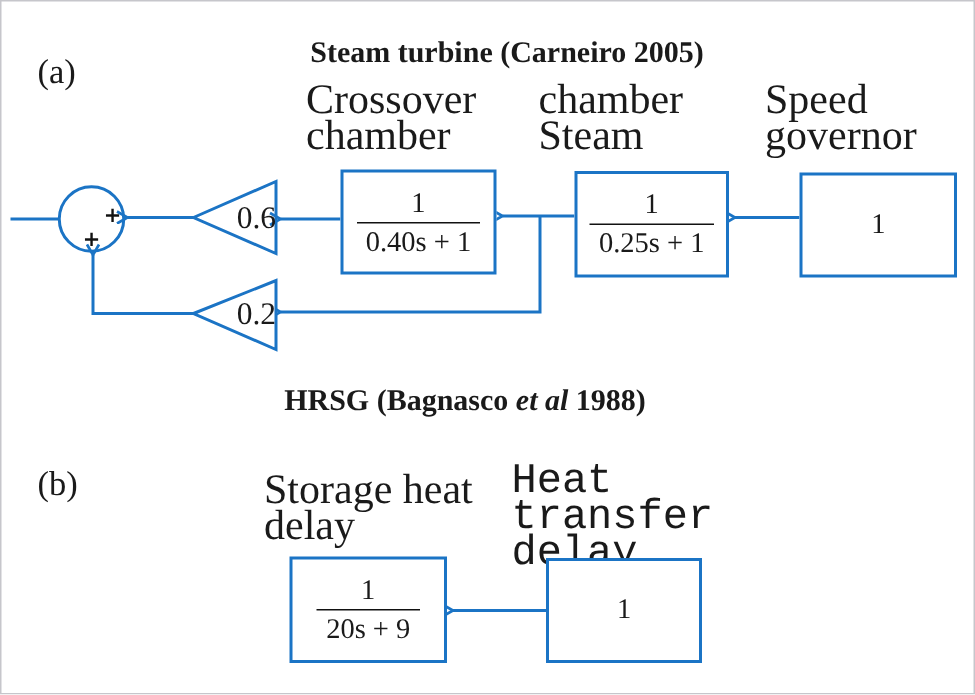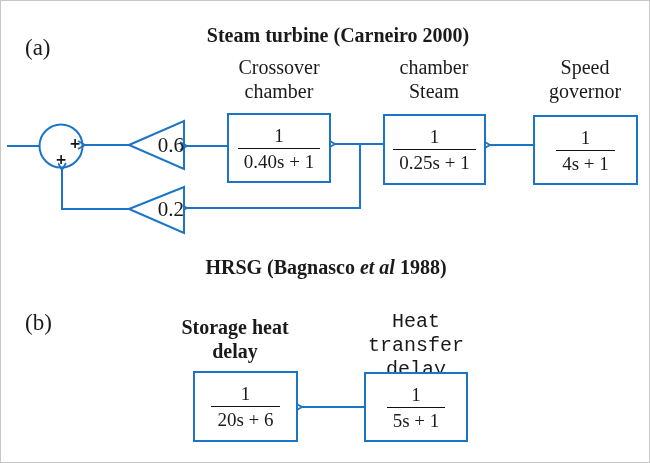--- a/index.html
+++ b/index.html
@@ -5,21 +5,21 @@
   html,body{margin:0;padding:0;background:#fff;}
   .canvas{
     position:relative;width:650px;height:463px;background:#ffffff;
     border:1px solid #c6c6cb;box-sizing:border-box;overflow:hidden;
     font-family:"Liberation Serif", serif;color:#1a1a1a;
   }
   .canvas svg{position:absolute;left:0;top:0;z-index:1;}
   .abs{position:absolute;z-index:2;}
   .panel-label{font-size:23px;}
   .sec-title{font-size:20px;font-weight:bold;text-align:center;line-height:26px;white-space:nowrap;}
-  .blk-label{font-size:20px;text-align:center;line-height:24px;}
+  .blk-label{font-size:28px;line-height:24px;}
   .block{
     position:absolute;z-index:2;border:2px solid #1b74c5;background:#fff;
     box-sizing:border-box;display:flex;align-items:center;justify-content:center;
   }
   .frac{display:inline-block;text-align:center;font-size:19px;line-height:21px;}
   .frac .num{display:block;padding:0 6px 2px;}
   .frac .den{display:block;border-top:1.6px solid #111;padding:2px 6px 0;white-space:nowrap;}
   .gain-label{position:absolute;z-index:2;font-size:21px;text-align:right;line-height:24px;}
   .it{font-style:italic;}
 </style>
@@ -52,22 +52,22 @@
     <polyline points="128,208 61,208 61,169" fill="none" stroke="#1b74c5" stroke-width="2" marker-end="url(#arrow)"></polyline>
 
     <line x1="532" y1="144" x2="489" y2="144" stroke="#1b74c5" stroke-width="2" marker-end="url(#arrow)"></line>
 
     <line x1="363" y1="406" x2="301" y2="406" stroke="#1b74c5" stroke-width="2" marker-end="url(#arrow)"></line>
   </svg>
 
   <div class="abs panel-label" style="left:24px;top:34px;">(a)</div>
   <div class="abs panel-label" style="left:24px;top:309px;">(b)</div>
 
-  <div class="abs sec-title" style="left:112px;top:21px;width:450px;">Steam turbine (Carneiro 2000)</div>
-  <div class="abs sec-title" style="left:100px;top:253px;width:450px;"><span>HRSG (Bagnasco </span><span class="it">et al</span><span> 1988)</span></div>
+  <div class="abs sec-title" style="left:112px;top:21px;width:450px;">Steam turbine (Carneiro 2005)</div>
+  <div class="abs sec-title" style="left:84px;top:253px;width:450px;"><span>HRSG (Bagnasco </span><span class="it">et al</span><span> 1988)</span></div>
 
   <div class="gain-label" style="left:139px;top:132px;width:44px;">0.6</div>
   <div class="gain-label" style="left:139px;top:196px;width:44px;">0.2</div>
 
   <div class="abs blk-label" style="left:203px;top:54px;width:150px;">
     <div>Crossover</div>
     <div>chamber</div>
   </div>
   <div class="abs blk-label" style="left:358px;top:54px;width:150px;">
     <div>chamber</div>
@@ -86,39 +86,37 @@
   </div>
   <div class="block" style="left:382px;top:113px;width:103px;height:71px;">
     <span class="frac">
       <span class="num">1</span>
       <span class="den">0.25s + 1</span>
     </span>
   </div>
   <div class="block" style="left:532px;top:114px;width:105px;height:70px;">
     <span class="frac">
       <span class="num">1</span>
-      <span class="den">4s + 1</span>
     </span>
   </div>
 
-  <div class="abs blk-label" style="left:159px;top:314px;width:150px;font-weight:bold;">
+  <div class="abs blk-label" style="left:175px;top:314px;width:150px;">
     <div>Storage heat</div>
     <div>delay</div>
   </div>
   <div class="abs blk-label" style="left:340px;top:309px;width:150px;font-family:Liberation Mono, monospace;">
     <div>Heat transfer</div>
     <div>delay</div>
   </div>
 
   <div class="block" style="left:192px;top:370px;width:105px;height:71px;">
     <span class="frac">
       <span class="num">1</span>
-      <span class="den">20s + 6</span>
+      <span class="den">20s + 9</span>
     </span>
   </div>
   <div class="block" style="left:363px;top:371px;width:104px;height:70px;">
     <span class="frac">
       <span class="num">1</span>
-      <span class="den">5s + 1</span>
     </span>
   </div>
 
 </div>
 
 </body></html>

